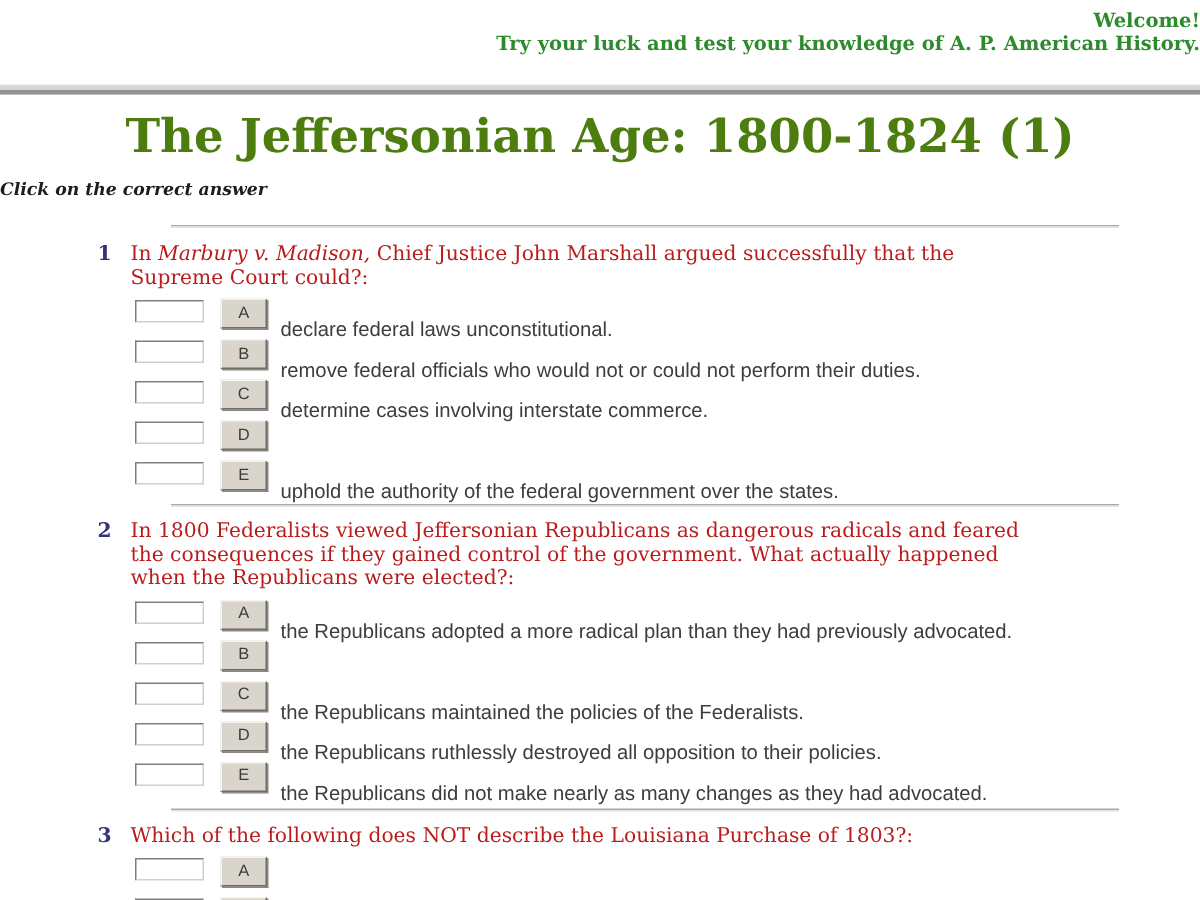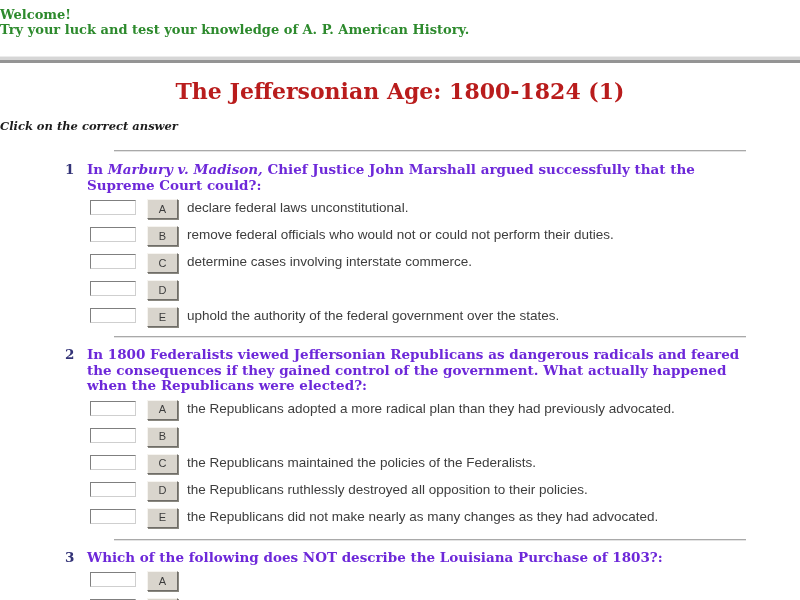--- a/index.html
+++ b/index.html
@@ -3,34 +3,34 @@
 <meta charset="utf-8">
 <style>
   html, body { margin: 0; padding: 0; }
   body {
     width: 800px; height: 600px; overflow: hidden;
     background: #ffffff;
     font-family: "DejaVu Serif", serif;
   }
 
   
-  .welcome { padding-top: 7px; text-align: left; }
+  .welcome { padding-top: 7px; text-align: right; }
   .welcome-line {
     color: #2d8a2d; font-weight: bold; font-size: 13px; line-height: 15px;
     font-family: "DejaVu Serif", serif;
   }
 
   .top-rule {
     margin-top: 19px; height: 3px; background: #d6d6d6;
     border-top: 1px solid #ececec; border-bottom: 3px solid #949494;
   }
 
   .page-title {
     margin: 14px 0 0 0; text-align: center;
-    color: #b91c1c; font-weight: bold; font-size: 22px; line-height: 28px;
+    color: #4d7c0f; font-weight: bold; font-size: 31px; line-height: 28px;
     font-family: "DejaVu Serif", serif;
   }
 
   .subtitle {
     margin-top: 15px; text-align: left;
     font-size: 11.5px; line-height: 13px; font-weight: bold; font-style: italic;
     color: #1d1d1d; font-family: "DejaVu Serif", serif;
   }
 
   
@@ -44,21 +44,21 @@
 
   
   .question { position: relative; margin-top: 9px; }
   .question.first { margin-top: 10px; }
   .qnum {
     position: absolute; left: 65px; top: 0;
     color: #333377; font-weight: bold; font-size: 13.5px; line-height: 15.5px;
   }
   .qtext { margin-left: 87px; margin-right: 20px; }
   .qline {
-    color: #6d28d9; font-weight: bold; font-size: 13.5px; line-height: 15.5px;
+    color: #b91c1c; font-weight: normal; font-size: 13.5px; line-height: 15.5px;
     white-space: nowrap;
   }
   .qitalic { font-style: italic; }
 
   
   .option-row {
     display: flex; align-items: flex-start;
     margin-left: 90px; margin-top: 7px; height: 20px;
   }
   .option-row.first { margin-top: 6px; }
@@ -70,21 +70,21 @@
   }
   .letter-btn {
     margin-left: 11px; width: 31px; height: 20px; padding: 0;
     background: #d9d5cd;
     border: 1px solid; border-color: #f6f4f0 #6f6d68 #6f6d68 #f6f4f0;
     box-shadow: 1px 1px 0 0 #8a8880;
     color: #3c3c3c; font-size: 11px; line-height: 17px; text-align: center;
     font-family: "Liberation Sans", sans-serif; cursor: pointer;
   }
   .answer-text {
-    margin-left: 9px; margin-top: 0;
+    margin-left: 9px; margin-top: 12px;
     color: #3d3d3d; font-size: 13.5px; line-height: 17px; white-space: nowrap;
     font-family: "Liberation Sans", sans-serif;
   }
 </style>
 </head>
 <body>
 
 <div class="welcome">
   <div class="welcome-line">Welcome!</div>
   <div class="welcome-line">Try your luck and test your knowledge of A. P. American History.</div>

